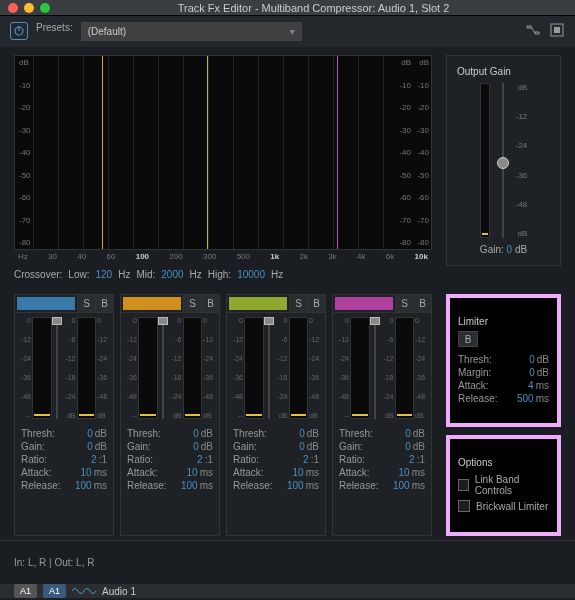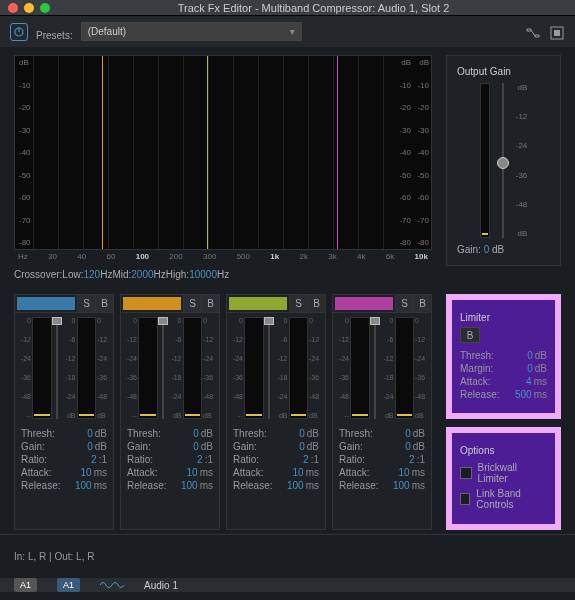--- a/index.html
+++ b/index.html
@@ -2,52 +2,52 @@
 <html><head>
 <meta charset="utf-8">
 <style>
 *{margin:0;padding:0;box-sizing:border-box;font-family:Arial,sans-serif}
 body{background:#1a1d21;color:#aaa;font-size:10px;width:575px;height:600px;overflow:hidden}
 .titlebar{background:#3a3d42;height:16px;display:flex;align-items:center;padding:0 8px;border-bottom:1px solid #000}
 .traffic{display:flex;gap:6px;margin-right:10px}
 .dot{width:10px;height:10px;border-radius:50%}
 .dot.r{background:#ff5f57}.dot.y{background:#febc2e}.dot.g{background:#28c840}
 .title{color:#ccc;font-size:11px;flex:1;text-align:center}
-.toolbar{display:flex;align-items:flex-end;padding:6px 10px;gap:8px;background:#24272b}
+.toolbar{display:flex;align-items:flex-start;padding:6px 10px;gap:8px;background:#24272b}
 .pwr{width:18px;height:18px;border:1px solid #4a90c2;border-radius:3px;display:flex;align-items:center;justify-content:center;color:#4a90c2;cursor:pointer}
 .preset-sel{flex:1;max-width:280px;background:#404040;border:1px solid #444;color:#ccc;padding:3px 6px;position:relative}
 .preset-sel::after{content:"▾";position:absolute;right:6px;color:#888}
 .tbspace{flex:1}
 .tbicon{width:16px;height:16px;cursor:pointer;color:#999}
 .main{padding:8px 14px;display:flex;gap:14px}
 .graph-area{flex:1}
 .graph{position:relative;height:195px;background:#0a0a0a;border:1px solid #333;display:flex}
 .graph-grid{flex:1;position:relative;background-image:linear-gradient(to right,#222 1px,transparent 1px);background-size:25px 100%}
 .vbar{position:absolute;top:0;bottom:0;width:1px;background:#555}
 .vbar.v1{left:19%;background:#e0a030}
 .vbar.v2{left:48%;background:#a0c040}
 .vbar.v3{left:84%;background:#c050c0}
 .scale{width:18px;display:flex;flex-direction:column;justify-content:space-between;padding:2px 2px;color:#777;font-size:8px;text-align:right}
 .scale.left{text-align:left;padding-left:4px}
 .xaxis{display:flex;justify-content:space-between;padding:2px 4px;color:#777;font-size:8px}
 .xaxis span{flex:0 0 auto}
 .xaxis .hl{color:#ccc;font-weight:bold}
-.crossover{padding:6px 0;display:flex;gap:0;align-items:flex-start;color:#aaa}
+.crossover{padding:6px 0;display:flex;gap:6px;align-items:flex-start;color:#aaa}
 .crossover .val{color:#4a90c2;cursor:pointer}
 .sidebar{width:115px}
 .out-gain{border:1px solid #333;padding:10px;background:#1e2125}
 .og-title{color:#ccc;margin-bottom:6px}
 .og-body{display:flex;gap:8px;height:155px;justify-content:center}
 .vmeter{width:10px;background:#0a0a0a;border:1px solid #333;position:relative}
 .vmeter .tip{position:absolute;bottom:2px;left:1px;right:1px;height:2px;background:#e0c040}
 .vslider{width:10px;display:flex;flex-direction:column;align-items:center;justify-content:center}
 .vslider .track{width:2px;flex:1;background:#444;position:relative}
 .vslider .thumb{position:absolute;top:48%;left:-5px;width:12px;height:12px;border-radius:50%;background:#888;border:1px solid #ccc;cursor:pointer}
 .vscale{display:flex;flex-direction:column;justify-content:space-between;color:#777;font-size:8px;text-align:right}
-.og-foot{margin-top:6px;color:#aaa}
+.og-foot{text-align:center;margin-top:6px;color:#aaa}
 .og-foot .val{color:#4a90c2;cursor:pointer}
 .bands-row{padding:0 14px;display:flex;gap:14px}
 .bands{display:flex;gap:6px;flex:1}
 .band{flex:1;border:1px solid #333;background:#1e2125}
 .band-hdr{display:flex;height:18px;border-bottom:1px solid #333}
 .band-swatch{flex:1;margin:2px}
 .band-swatch.b0{background:#3a7aa8}.band-swatch.b1{background:#d09020}.band-swatch.b2{background:#8ea830}.band-swatch.b3{background:#b040a0}
 .btn-sb{width:18px;display:flex;align-items:center;justify-content:center;border-left:1px solid #333;cursor:pointer;color:#aaa;background:#2a2d31}
 .band-body{display:flex;height:110px;padding:4px 2px;gap:1px}
 .band-body .sc{width:14px;display:flex;flex-direction:column;justify-content:space-between;font-size:7px;color:#666;text-align:right}
@@ -56,27 +56,27 @@
 .band-body .mtr .tip{position:absolute;bottom:2px;left:1px;right:1px;height:2px;background:#e0c040}
 .band-body .sld{width:8px;display:flex;flex-direction:column;align-items:center}
 .band-body .sld .tr{width:2px;flex:1;background:#444;position:relative}
 .band-body .sld .th{position:absolute;top:0;left:-4px;width:10px;height:8px;background:#888;border:1px solid #bbb;cursor:pointer}
 .band-params{padding:4px 6px}
 .prow{display:flex;justify-content:space-between;padding:1px 0}
 .prow .lbl{color:#999}
 .prow .val{color:#4a90c2;cursor:pointer}
 .prow .unit{color:#888;margin-left:2px}
 .sidecol{width:115px;display:flex;flex-direction:column;gap:8px}
-.panel{border:6px solid #f0abfc;padding:12px 8px;background:#4c1d95}
+.panel{border:4px solid #f0abfc;padding:18px 8px;background:#000000}
 .panel-title{color:#ccc;margin-bottom:4px}
 .limb{width:20px;height:16px;background:#2a2d31;border:1px solid #444;display:flex;align-items:center;justify-content:center;color:#aaa;cursor:pointer;margin-bottom:6px}
 .opt{display:flex;align-items:center;gap:6px;padding:2px 0;cursor:pointer}
 .opt .cb{width:12px;height:12px;border:1px solid #666;background:#1a1d21}
 .footer{padding:16px 14px;color:#999;border-top:1px solid #333;margin-top:4px}
-.bottombar{padding:0 14px;display:flex;gap:20px;align-items:center;background:#2a2d31}
+.bottombar{padding:0 14px;display:flex;gap:6px;align-items:center;background:#2a2d31}
 .bb-chip{padding:2px 6px;background:#3a5a7a;color:#fff;border-radius:2px;font-size:9px}
 .bb-chip.g{background:#555}
 .wave{width:24px;height:14px;color:#5a9ac2}
 </style>
 </head>
 <body>
 
 <div class="titlebar">
   <div class="traffic">
     <div class="dot r"></div>
@@ -495,25 +495,25 @@
         </div>
       <div class="prow">
           <span class="lbl">Release:</span>
           <span><span class="val">500</span><span class="unit">ms</span></span>
         </div>
     </div>
     <div class="panel">
       <div class="panel-title">Options</div>
       <div class="opt">
           <div class="cb"></div>
-          <span>Brickwall Limiter</span>
+          <span>Link Band Controls</span>
         </div>
       <div class="opt">
           <div class="cb"></div>
-          <span>Link Band Controls</span>
+          <span>Brickwall Limiter</span>
         </div>
     </div>
   </div>
 </div>
 
 <div class="footer">
   <span>In: L, R | Out: L, R</span>
 </div>
 
 <div class="bottombar">

